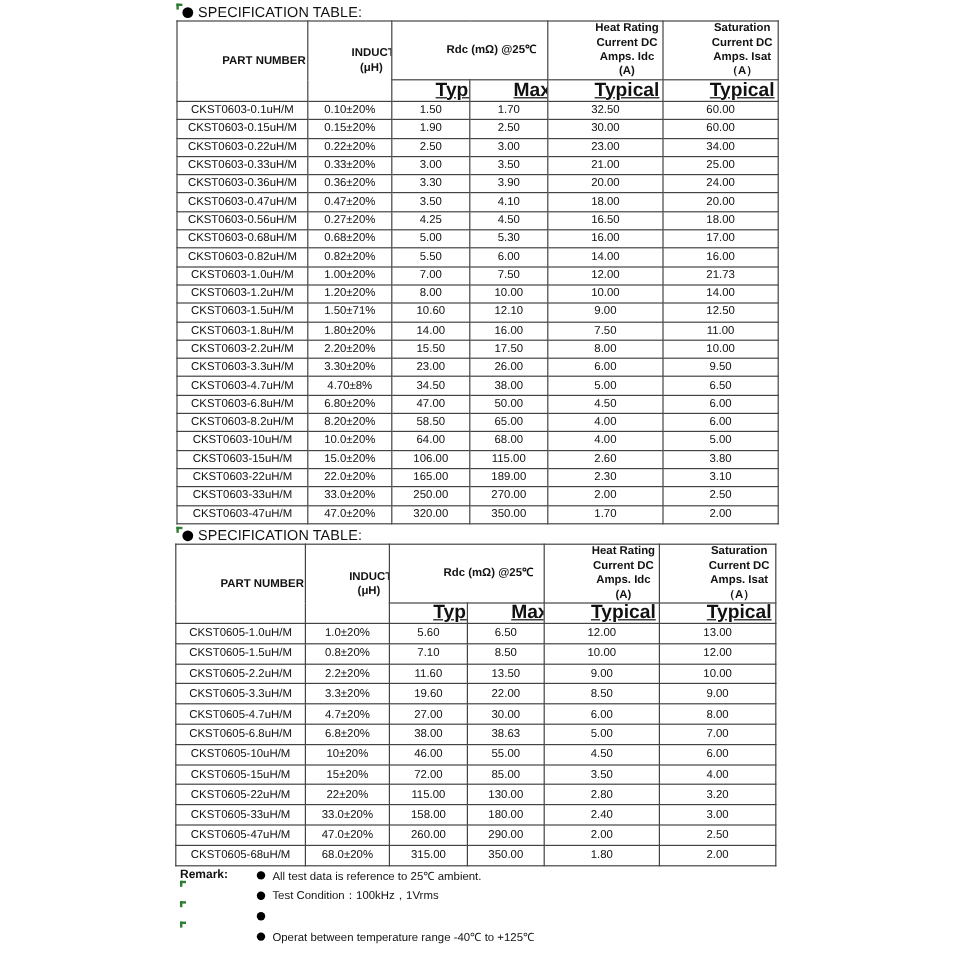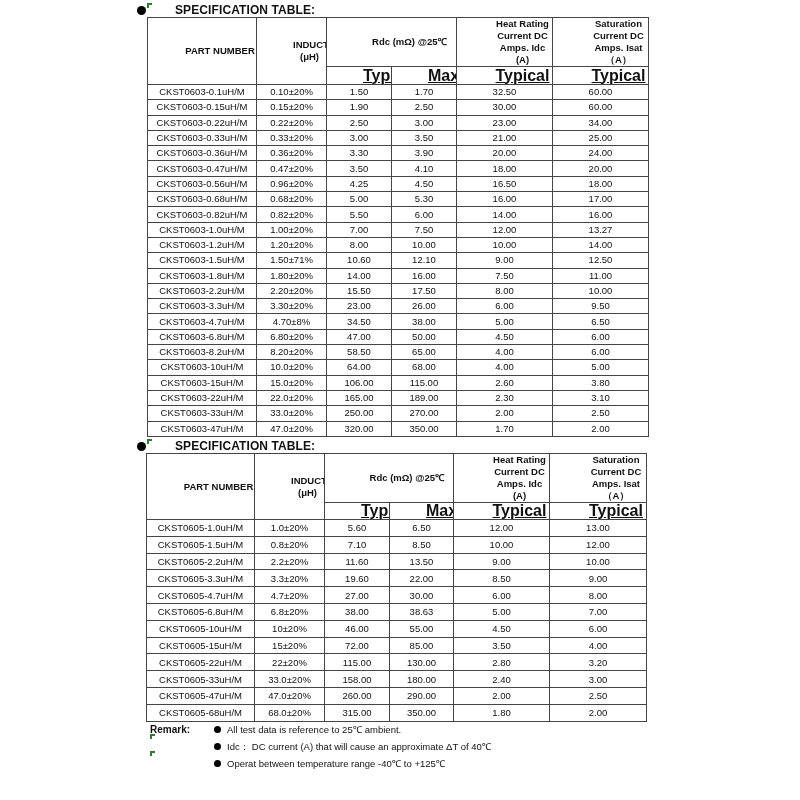--- a/index.html
+++ b/index.html
@@ -1,19 +1,19 @@
 <!DOCTYPE html>
 <html><head>
 <meta charset="utf-8">
 <style>
   html, body { margin: 0; padding: 0; background: #ffffff; }
   body { width: 800px; height: 800px; position: relative; overflow: hidden;
          font-family: "Liberation Sans", sans-serif; color: #111; }
-  .section-title { position: absolute; left: 137px; font-weight: bold; font-size: 12px;
-                   letter-spacing: 0.1px; display: flex; align-items: center; gap: 25px; }
+  .section-title { position: absolute; left: 152px; font-weight: normal; font-size: 12px;
+                   letter-spacing: 0.1px; display: flex; align-items: center; }
   .section-title .dot { width: 9px; height: 9px; border-radius: 50%; background: #000;
                         display: inline-block; margin-right: 4px; }
   .tick { position: absolute; width: 3px; height: 3px; border-left: 2px solid #2e7d32;
           border-top: 2px solid #2e7d32; }
   table.spec { position: absolute; border-collapse: collapse; table-layout: fixed;
                font-size: 9.5px; }
   table.spec td, table.spec th { border: 1px solid #444; text-align: center; padding: 0;
                overflow: hidden; white-space: nowrap; }
   table.spec th { font-weight: bold; font-size: 9.5px; line-height: 12px; white-space: normal; padding-left: 36px; }
   table.spec th.sub { font-size: 16px; text-decoration: underline; }
@@ -108,21 +108,21 @@
       <tr class="dr">
         <td>CKST0603-0.47uH/M</td>
         <td>0.47±20%</td>
         <td>3.50</td>
         <td>4.10</td>
         <td>18.00</td>
         <td>20.00</td>
       </tr>
       <tr class="dr">
         <td>CKST0603-0.56uH/M</td>
-        <td>0.96±20%</td>
+        <td>0.27±20%</td>
         <td>4.25</td>
         <td>4.50</td>
         <td>16.50</td>
         <td>18.00</td>
       </tr>
       <tr class="dr">
         <td>CKST0603-0.68uH/M</td>
         <td>0.68±20%</td>
         <td>5.00</td>
         <td>5.30</td>
@@ -136,21 +136,21 @@
         <td>6.00</td>
         <td>14.00</td>
         <td>16.00</td>
       </tr>
       <tr class="dr">
         <td>CKST0603-1.0uH/M</td>
         <td>1.00±20%</td>
         <td>7.00</td>
         <td>7.50</td>
         <td>12.00</td>
-        <td>13.27</td>
+        <td>21.73</td>
       </tr>
       <tr class="dr">
         <td>CKST0603-1.2uH/M</td>
         <td>1.20±20%</td>
         <td>8.00</td>
         <td>10.00</td>
         <td>10.00</td>
         <td>14.00</td>
       </tr>
       <tr class="dr">
@@ -385,21 +385,26 @@
 <div class="remarks">
   <div class="row">
     <span class="lbl">Remark:</span>
     <span class="b"></span>
     <span>All test data is reference to 25℃ ambient.</span>
   </div>
   <div class="row">
     <span class="tick" style="left:0;top:-4px;"></span>
     <span class="lbl"></span>
     <span class="b"></span>
-    <span>Idc：  DC current (A) that will cause an approximate ΔT of 40℃</span>
+    <span>Test Condition：100kHz，1Vrms</span>
+  </div>
+  <div class="row">
+    <span class="tick" style="left:0;top:-4px;"></span>
+    <span class="lbl"></span>
+    <span class="b"></span>
   </div>
   <div class="row">
     <span class="tick" style="left:0;top:-4px;"></span>
     <span class="lbl"></span>
     <span class="b"></span>
     <span>Operat between temperature range -40℃ to +125℃</span>
   </div>
 </div>
 
 </body></html>

